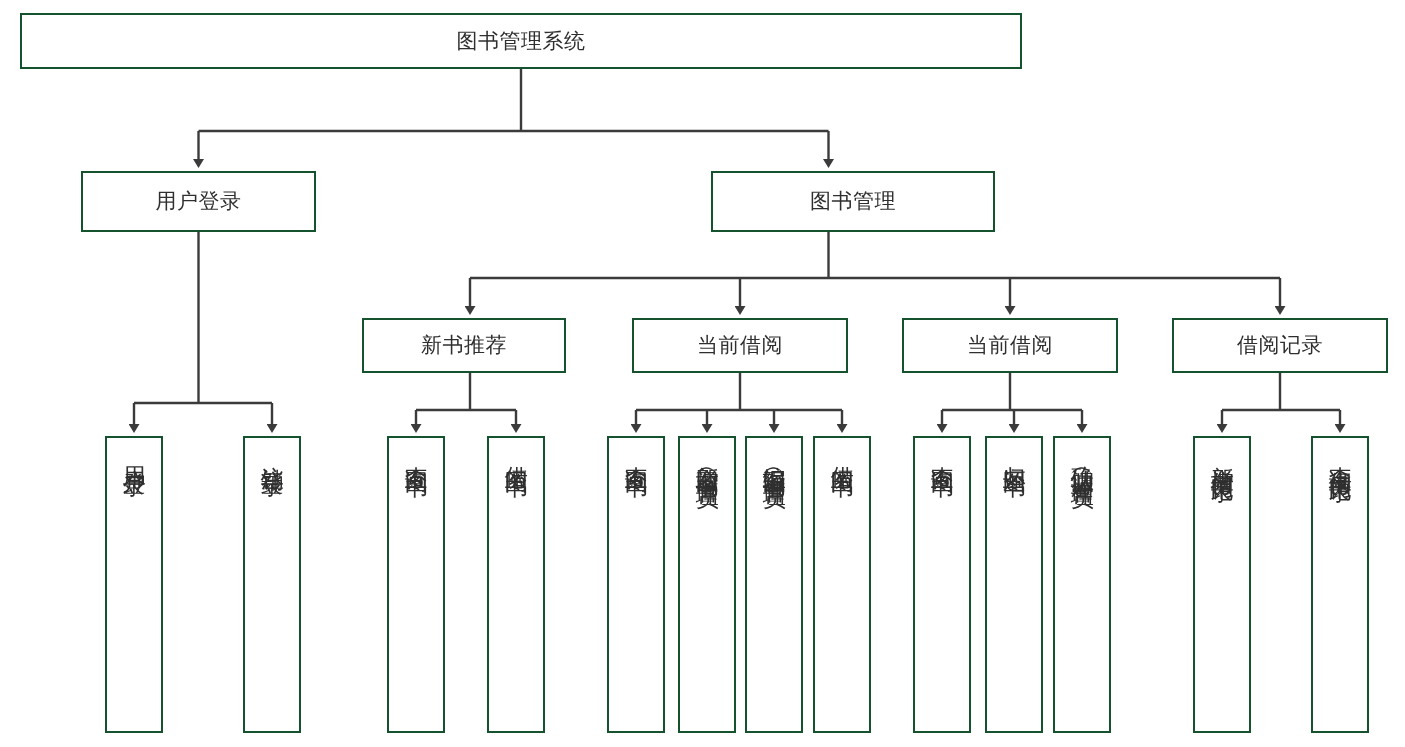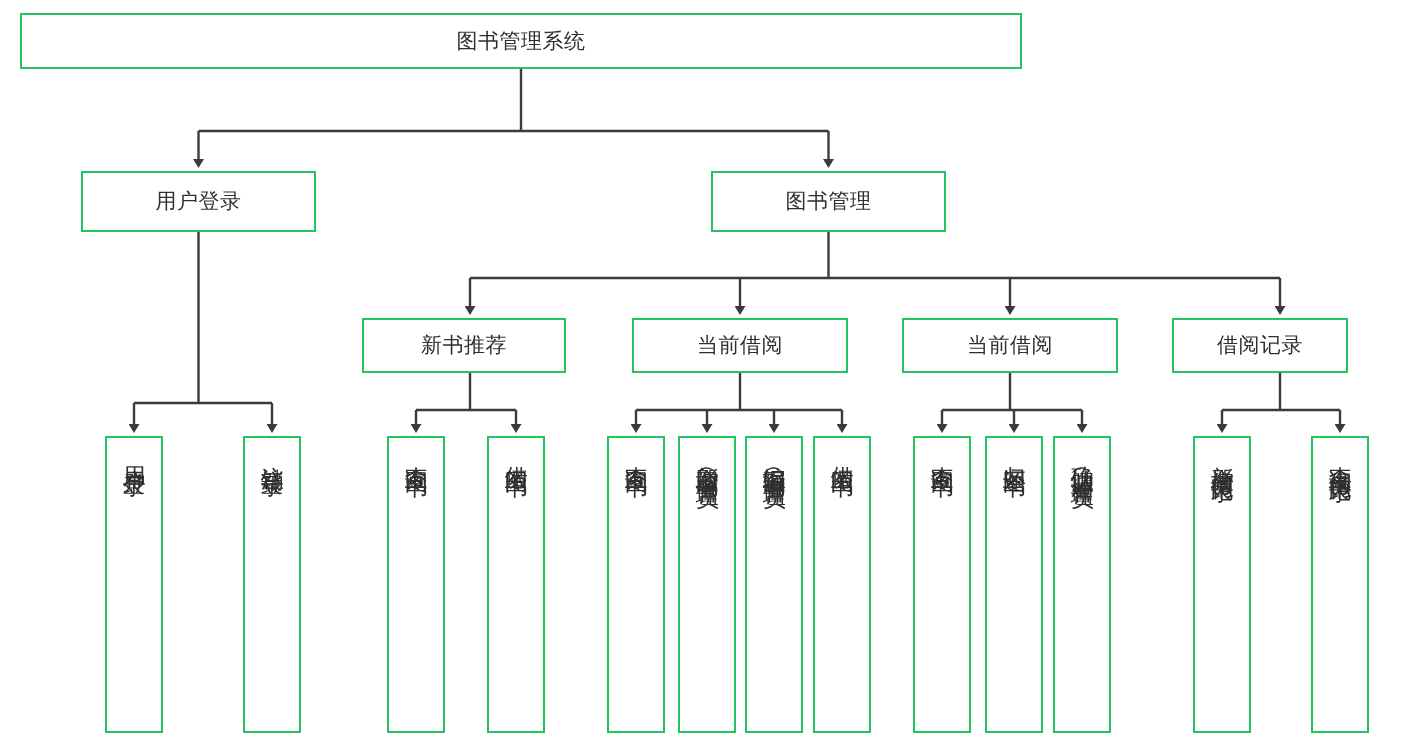--- a/index.html
+++ b/index.html
@@ -22,21 +22,21 @@
     left: 0;
     top: 0;
     width: 1405px;
     height: 747px;
     pointer-events: none;
   }
   .node {
     position: absolute;
     box-sizing: border-box;
     background: #ffffff;
-    border: 2px solid #22c55e;
+    border: 2px solid #14532d;
     display: flex;
     align-items: center;
     justify-content: center;
     color: #2f2f2f;
     z-index: 2;
   }
   .node .lbl {
     display: block;
     text-align: center;
     line-height: 1.18;
@@ -117,33 +117,33 @@
       </g>
   </svg>
 
   <div id="node-layer">
       <div class="node horiz" style="left: 20px; top: 13px; width: 1002px; height: 56px;">
         <span class="lbl">图书管理系统</span>
       </div>
       <div class="node horiz" style="left: 81px; top: 171px; width: 235px; height: 61px;">
         <span class="lbl">用户登录</span>
       </div>
-      <div class="node horiz" style="left: 711px; top: 171px; width: 235px; height: 61px; justify-content: center;">
+      <div class="node horiz" style="left: 711px; top: 171px; width: 284px; height: 61px; justify-content: center;">
         <span class="lbl">图书管理</span>
       </div>
       <div class="node horiz" style="left: 362px; top: 318px; width: 204px; height: 55px;">
         <span class="lbl">新书推荐</span>
       </div>
       <div class="node horiz" style="left: 632px; top: 318px; width: 216px; height: 55px;">
         <span class="lbl">当前借阅</span>
       </div>
       <div class="node horiz" style="left: 902px; top: 318px; width: 216px; height: 55px;">
         <span class="lbl">当前借阅</span>
       </div>
-      <div class="node horiz" style="left: 1172px; top: 318px; width: 176px; height: 55px;">
+      <div class="node horiz" style="left: 1172px; top: 318px; width: 216px; height: 55px;">
         <span class="lbl">借阅记录</span>
       </div>
       <div class="node vert" style="left: 105px; top: 436px; width: 58px; height: 297px;">
         <span class="lbl">用户登录</span>
       </div>
       <div class="node vert" style="left: 243px; top: 436px; width: 58px; height: 297px;">
         <span class="lbl">注销登录</span>
       </div>
       <div class="node vert" style="left: 387px; top: 436px; width: 58px; height: 297px;">
         <span class="lbl">查询图书</span>

